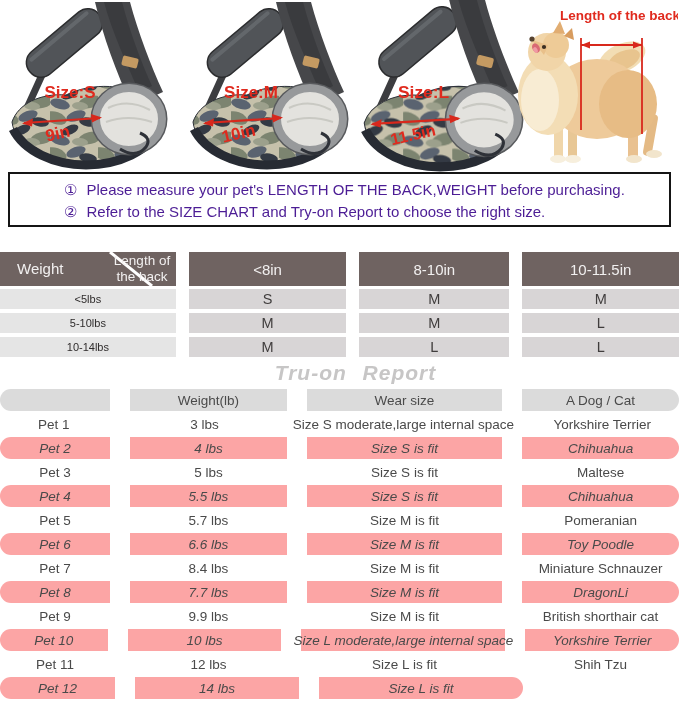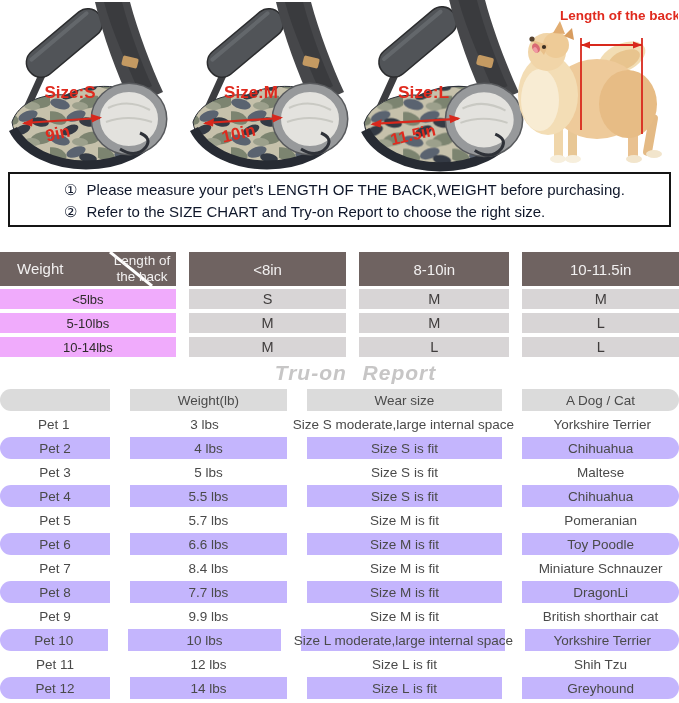--- a/index.html
+++ b/index.html
@@ -1,52 +1,52 @@
 <!DOCTYPE html>
 <html><head>
 <meta charset="utf-8">
 <style>
   html,body{margin:0;padding:0;background:#fff;}
   .canvas{position:relative;width:679px;height:703px;background:#fff;overflow:hidden;
           font-family:"Liberation Sans",sans-serif;}
   svg{position:absolute;}
   
   .notes-box{position:absolute;left:8px;top:172px;width:659px;height:51px;border:2px solid #151515;background:#fff;}
-  .note-line{position:absolute;left:54px;font-size:15px;color:#0f172a;white-space:nowrap;}
+  .note-line{position:absolute;left:54px;font-size:15px;color:#4c1d95;white-space:nowrap;}
   .note-line .marker{margin-right:9px;font-size:15px;}
   .note1{top:7px;} .note2{top:29px;}
   
   .sc-title{position:absolute;top:225px;left:0;width:679px;text-align:center;
             font-size:22px;font-weight:bold;font-style:italic;color:#474242;
             letter-spacing:1px;text-shadow:2px 2px 0 #bfbbbb;}
   .tr-title{position:absolute;top:361px;left:16px;width:679px;text-align:center;
             font-size:21px;font-weight:bold;font-style:italic;color:#c7c6c6;
             letter-spacing:1px;word-spacing:9px;}
   
   .sc-table{position:absolute;left:0;top:252px;width:679px;}
   .sc-row{display:flex;gap:13px;margin-bottom:4px;}
   .sc-head{height:34px;margin-bottom:3px;}
   .sc-head .sc-cell{background:#6f6361;color:#f2f0f0;font-size:15px;}
   .sc-cell{display:flex;align-items:center;justify-content:center;}
   .sc-c1{width:184px;} .sc-c2{width:165px;} .sc-c3{width:157px;} .sc-c4{width:164px;}
   .sc-body{height:20px;}
-  .sc-body .sc-c1{background:#f0abfc;color:#2f2c2c;font-size:13px;}
+  .sc-body .sc-c1{background:#e5e5e5;color:#2f2c2c;font-size:11px;}
   .sc-body .sc-val{background:#d8d5d6;color:#403d3d;font-size:14.5px;}
   .sc-corner{position:relative;}
   .corner-weight{position:absolute;left:17px;top:8px;font-size:15px;}
   .corner-length{position:absolute;left:104px;top:1px;width:76px;text-align:center;
                  font-size:13.5px;line-height:16px;}
   
   .tr-table{position:absolute;left:0;top:389px;width:679px;}
   .tr-row{display:flex;gap:20px;height:22px;margin-bottom:2px;}
   .tr-cell{display:flex;align-items:center;justify-content:center;font-size:13.5px;
            color:#4a4a4a;white-space:nowrap;}
   .tr-c1{width:115px;} .tr-c2{width:164px;} .tr-c3{width:204px;} .tr-c4{width:164px;}
   .tr-row.head .tr-cell{background:#dbdbdb;}
-  .tr-row.gray .tr-cell{background:#c4b5fd;}
+  .tr-row.gray .tr-cell{background:#fca5a5;font-style:italic;}
   .tr-row.head .tr-cell:first-child,.tr-row.gray .tr-cell:first-child{border-radius:11px 0 0 11px;}
   .tr-row.head .tr-cell:last-child,.tr-row.gray .tr-cell:last-child{border-radius:0 11px 11px 0;}
   
   .red-t{font-family:"Liberation Sans",sans-serif;font-weight:bold;fill:#e02a1e;}
 </style>
 </head>
 <body>
 
 <div class="canvas">
 
@@ -278,17 +278,16 @@
     <div class="tr-row">
       <div class="tr-cell tr-c1">Pet 11</div>
       <div class="tr-cell tr-c2">12 lbs</div>
       <div class="tr-cell tr-c3">Size L is fit</div>
       <div class="tr-cell tr-c4">Shih Tzu</div>
     </div>
     <div class="tr-row gray">
       <div class="tr-cell tr-c1">Pet 12</div>
       <div class="tr-cell tr-c2">14 lbs</div>
       <div class="tr-cell tr-c3">Size L is fit</div>
-      <div class="tr-cell tr-c4">Greyhound</div>
     </div>
   </div>
 
 </div>
 
 </body></html>

